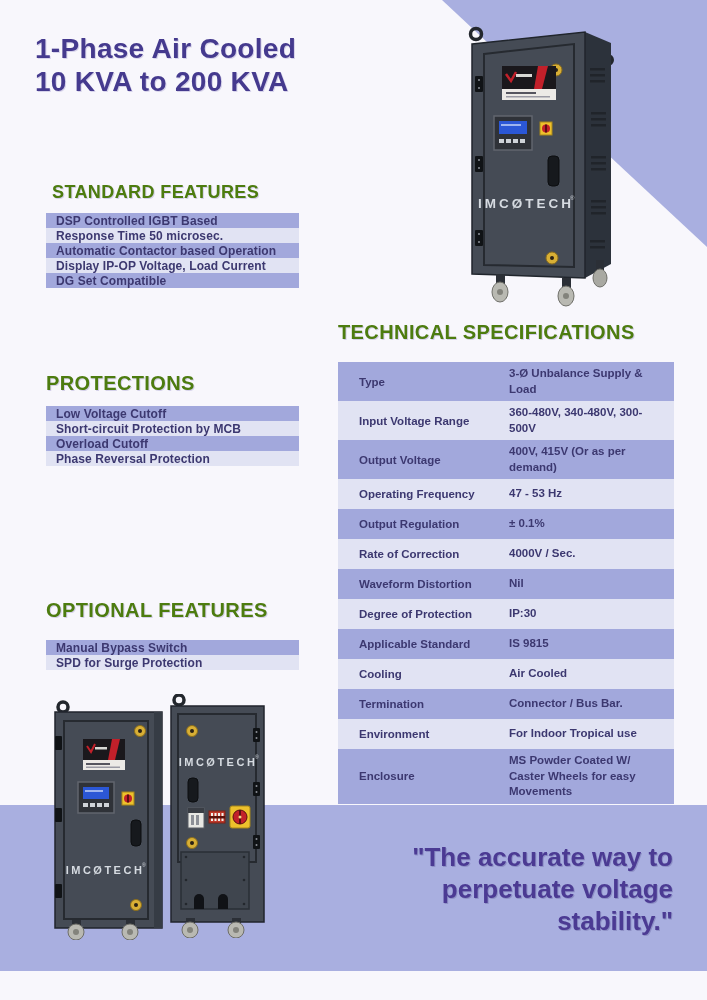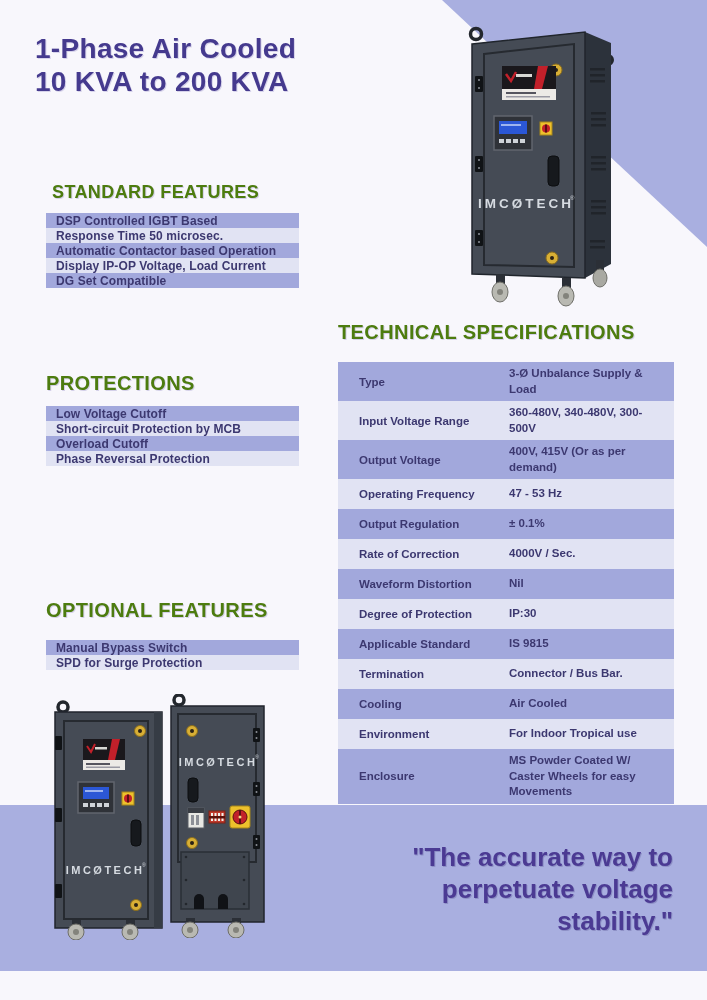--- a/index.html
+++ b/index.html
@@ -119,26 +119,26 @@
       </div>
     <div class="spec-row">
         <span class="spec-label">Degree of Protection</span>
         <span class="spec-value">IP:30</span>
       </div>
     <div class="spec-row">
         <span class="spec-label">Applicable Standard</span>
         <span class="spec-value">IS 9815</span>
       </div>
     <div class="spec-row">
+        <span class="spec-label">Cooling</span>
+        <span class="spec-value">Air Cooled</span>
+      </div>
+    <div class="spec-row">
         <span class="spec-label">Termination</span>
         <span class="spec-value">Connector / Bus Bar.</span>
-      </div>
-    <div class="spec-row">
-        <span class="spec-label">Cooling</span>
-        <span class="spec-value">Air Cooled</span>
       </div>
     <div class="spec-row">
         <span class="spec-label">Environment</span>
         <span class="spec-value">For Indoor Tropical use</span>
       </div>
     <div class="spec-row">
         <span class="spec-label">Enclosure</span>
         <span class="spec-value">MS Powder Coated W/ Caster Wheels for easy Movements</span>
       </div>
   </div>

